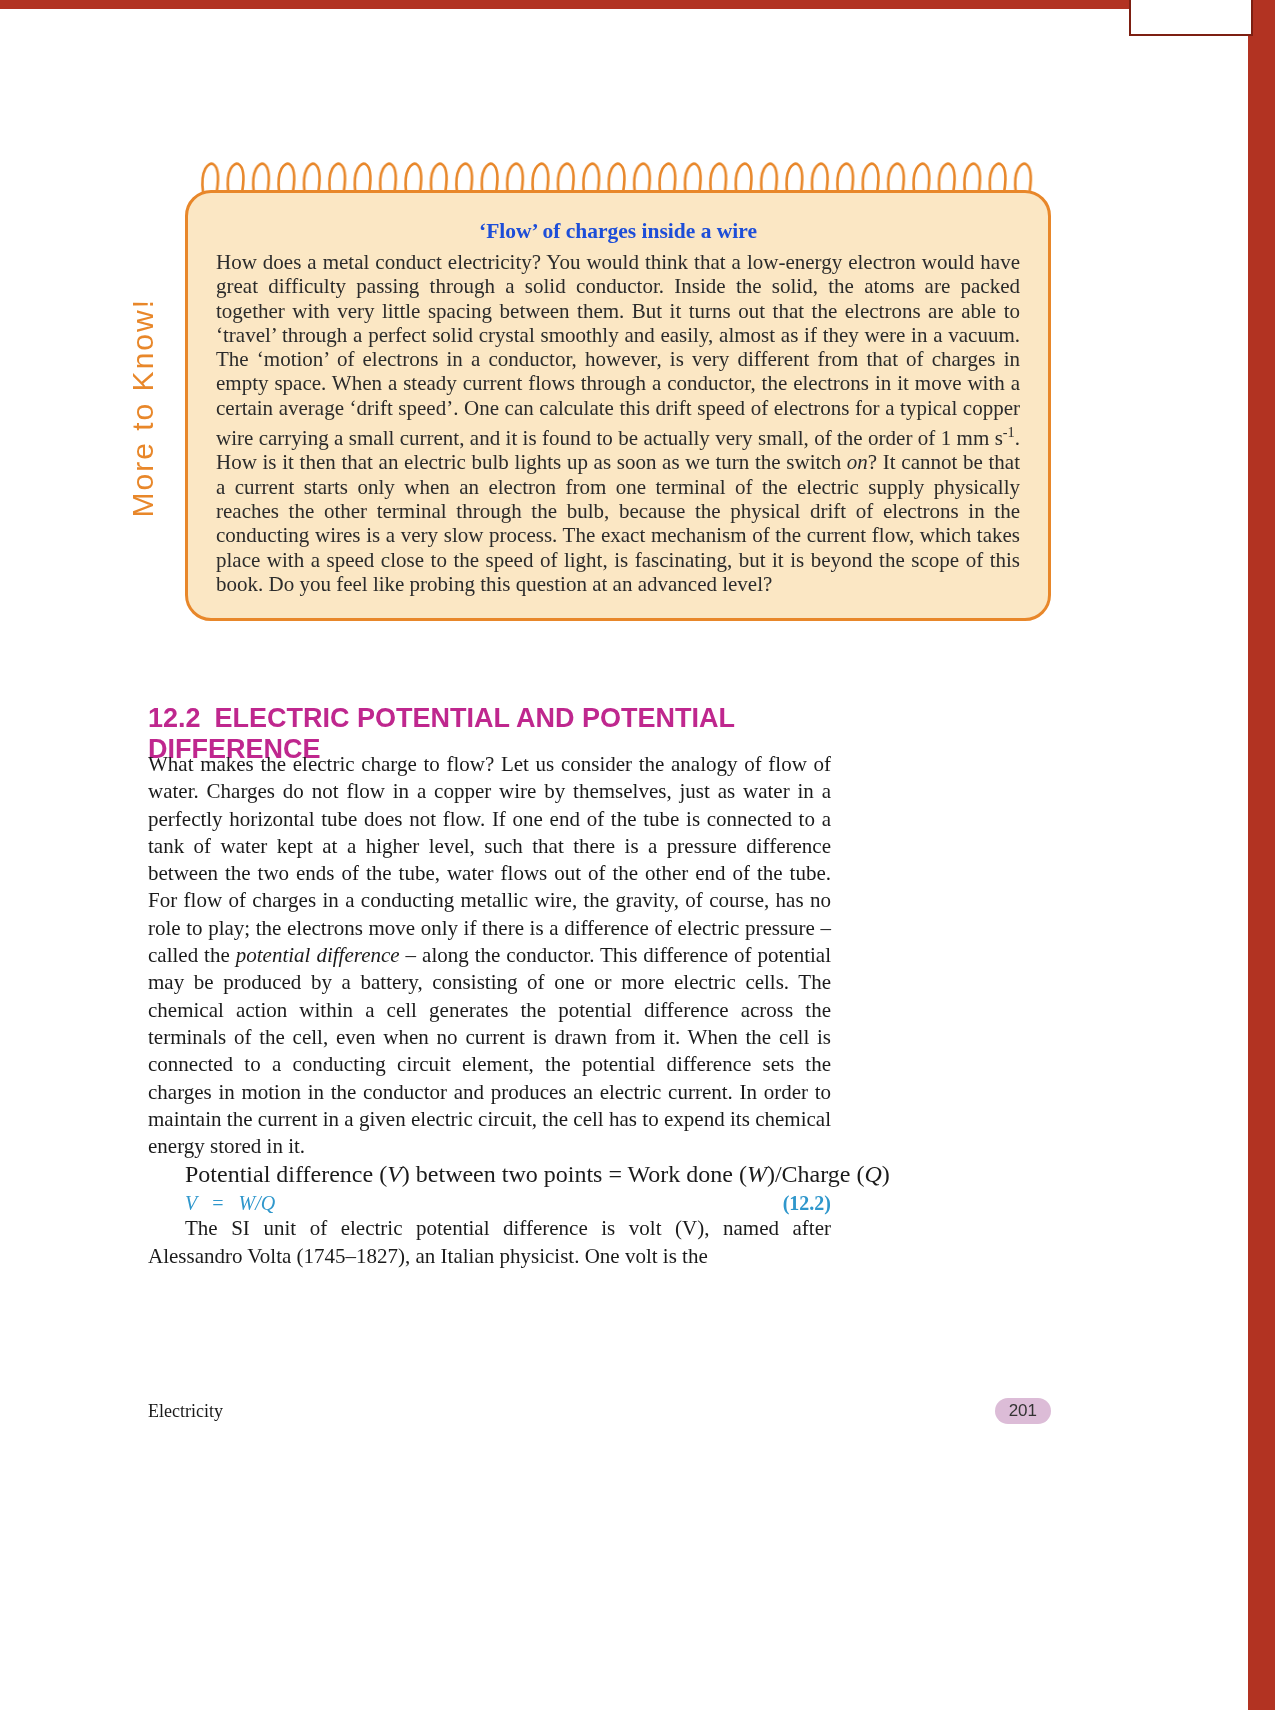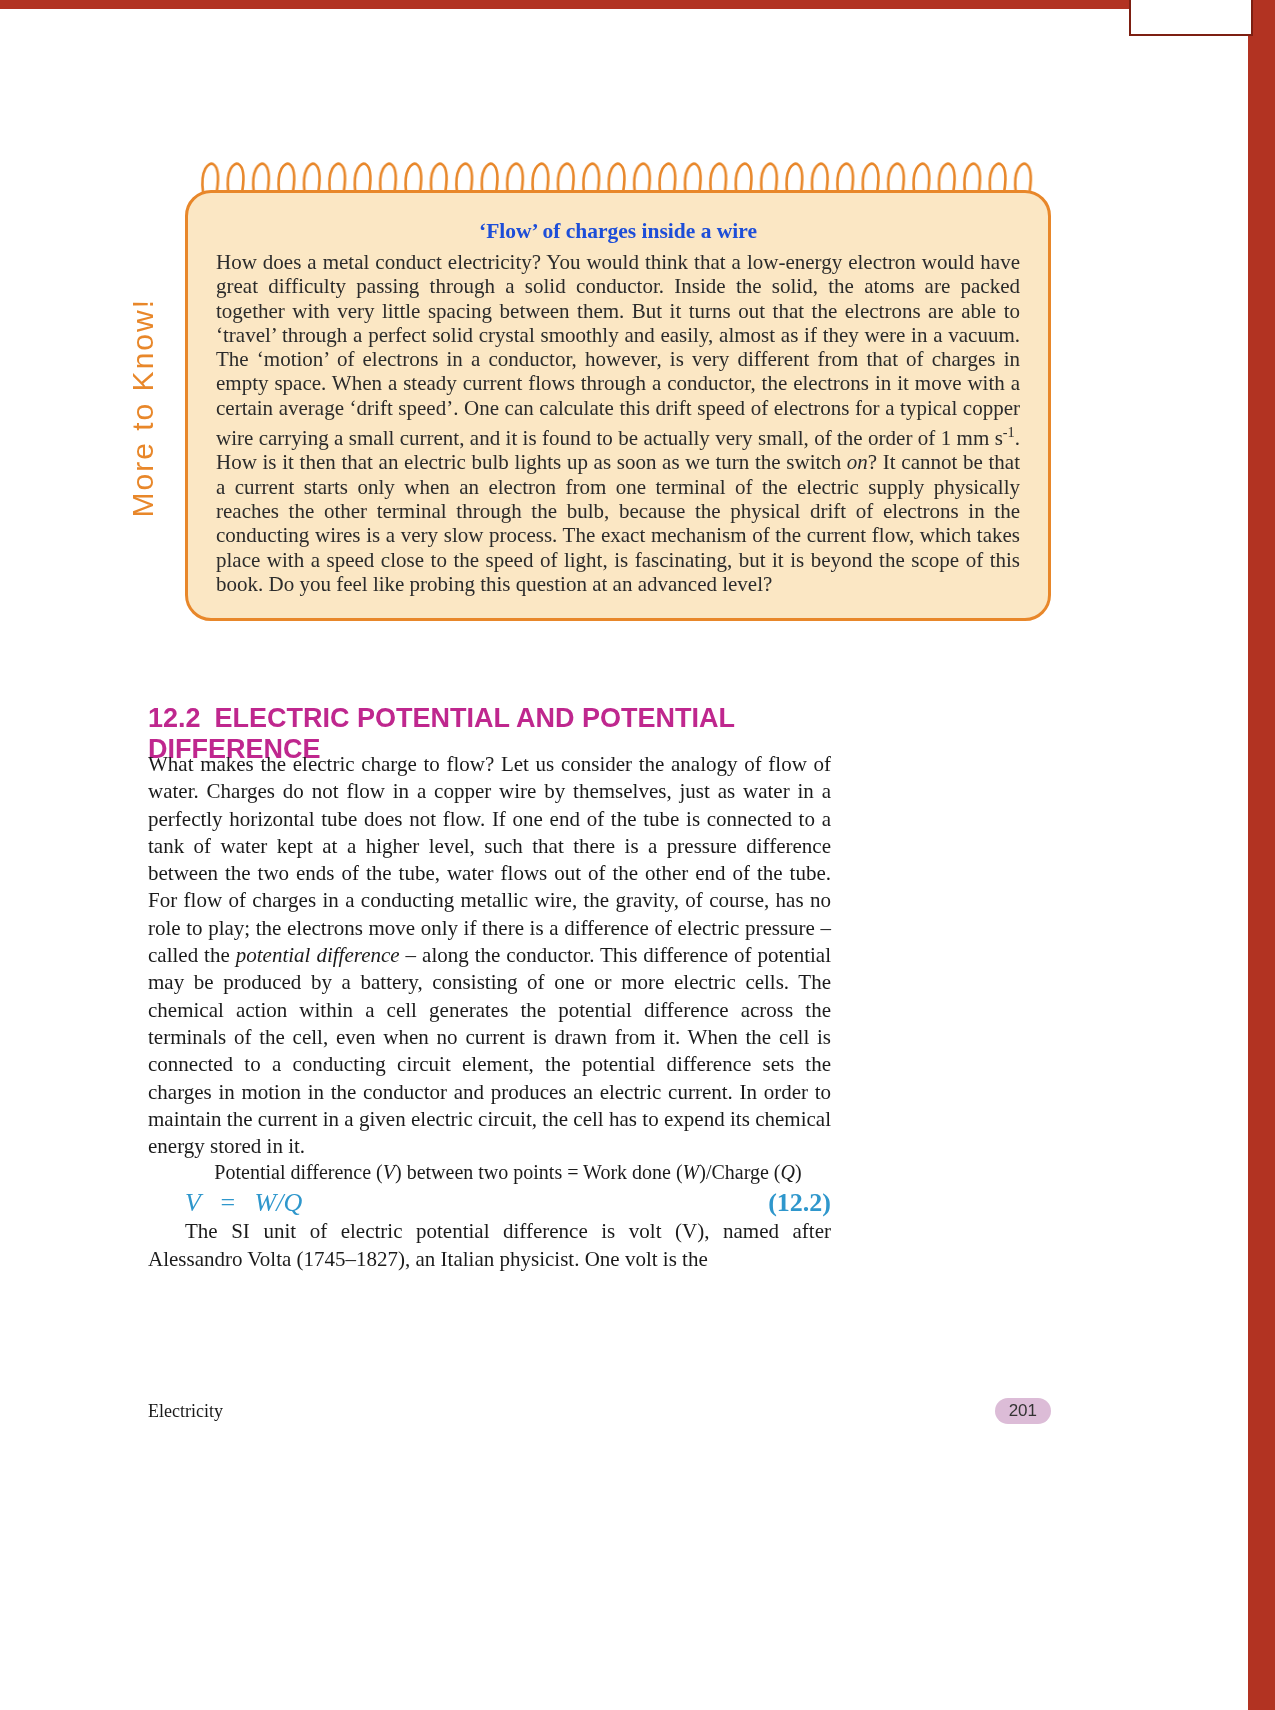--- a/index.html
+++ b/index.html
@@ -36,25 +36,25 @@
     position:absolute;left:148px;top:703px;width:760px;margin:0;
     font-family:"Liberation Sans",sans-serif;font-weight:bold;font-size:27px;color:#bf278e;
   }
   .section-heading .num{margin-right:14px;}
   .body-col{position:absolute;left:148px;top:751px;width:683px;}
   .para{
     margin:0;font-size:21px;line-height:27.3px;color:#1b1b1b;text-align:justify;
   }
   .para.indent{text-indent:37px;}
   .def-line{
-    margin:1px 0 0 0;font-size:20px;color:#1b1b1b;text-indent:37px;white-space:nowrap;text-align:center;
+    margin:1px 0 0 0;font-size:24px;color:#1b1b1b;text-indent:37px;white-space:nowrap;
   }
   .equation-row{
     display:flex;justify-content:space-between;align-items:flex-start;
-    padding-left:37px;margin-top:4px;color:#2f97cc;font-size:26px;
+    padding-left:37px;margin-top:4px;color:#2f97cc;font-size:20px;
   }
   .eq{white-space:pre;}
   .eq-num{color:#2f97cc;font-weight:bold;}
   .it{font-style:italic;}
   sup{font-size:0.68em;}
   .footer{
     position:absolute;left:148px;top:1398px;width:903px;
     display:flex;justify-content:space-between;align-items:center;
   }
   .footer-chapter{font-size:18px;color:#1a1a1a;}

